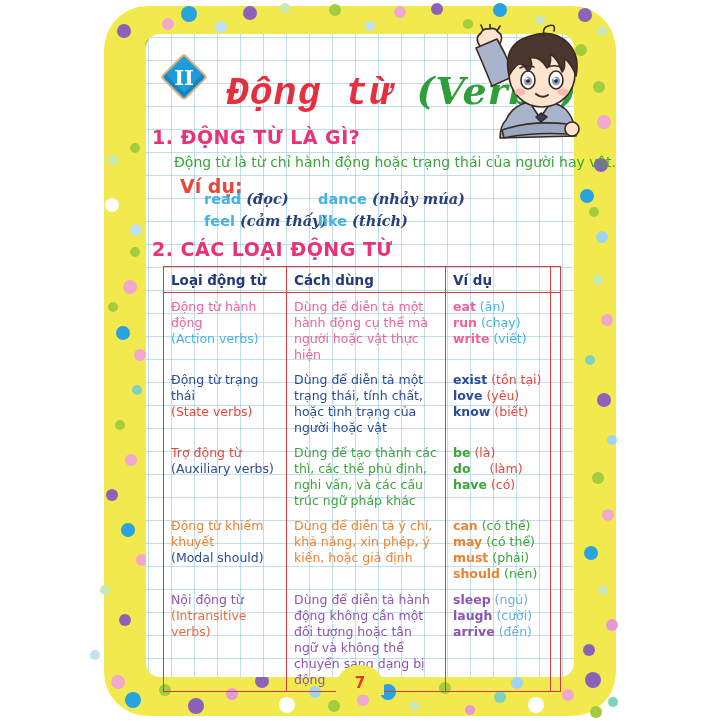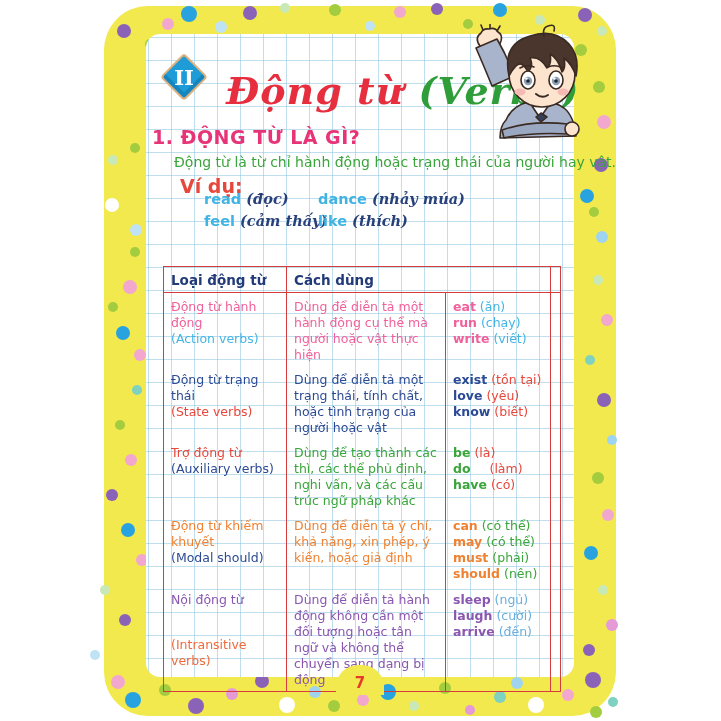--- a/index.html
+++ b/index.html
@@ -149,37 +149,39 @@
     </div>
 
   <div class="page">
 
     <div class="badge-wrap">
       <div class="badge" style="background: rgb(30, 156, 215);">
         <span>II</span>
       </div>
     </div>
 
-    <div class="title"><span style="color: rgb(230, 46, 62);">Động từ </span><span style="color: rgb(47, 158, 58);">(Verbs)</span></div>
+    <div class="title"><span style="color: rgb(230, 46, 62); font-family: Liberation Mono, monospace;">Động từ </span><span style="color: rgb(47, 158, 58);">(Verbs)</span></div>
 
     <div class="h-section h1" style="color: rgb(231, 51, 119);">1. ĐỘNG TỪ LÀ GÌ?</div>
     <div class="definition" style="color: rgb(58, 165, 58);">Động từ là từ chỉ hành động hoặc trạng thái của người hay vật.</div>
     <div class="ex-label" style="color: rgb(232, 71, 60);">Ví dụ:</div>
     <div class="ex-grid" id="ex-grid">
         <div><span class="ex-word" style="color: rgb(63, 179, 227);">read</span><span class="ex-meaning" style="color: rgb(40, 64, 122);"> (đọc)</span></div>
         <div><span class="ex-word" style="color: rgb(63, 179, 227);">dance</span><span class="ex-meaning" style="color: rgb(40, 64, 122);"> (nhảy múa)</span></div>
         <div><span class="ex-word" style="color: rgb(63, 179, 227);">feel</span><span class="ex-meaning" style="color: rgb(40, 64, 122);"> (cảm thấy)</span></div>
         <div><span class="ex-word" style="color: rgb(63, 179, 227);">like</span><span class="ex-meaning" style="color: rgb(40, 64, 122); margin-top: 36px;"> (thích)</span></div>
       </div>
 
+    <div class="h-section h2" style="color: rgb(231, 51, 119);">2. CÁC LOẠI ĐỘNG TỪ</div>
 
     <div class="vtable" id="vtable" style="border: 1.8px solid rgb(214, 60, 60);">
       <div class="trow head tbody-sep" id="thead" style="border-color: rgb(214, 60, 60);">
           <div class="cell c1" style="color: rgb(34, 58, 120);">Loại động từ</div>
           <div class="cell c2" style="color: rgb(34, 58, 120); border-color: rgb(214, 60, 60);">Cách dùng</div>
+          <div class="cell c3" style="color: rgb(34, 58, 120); border-color: rgb(214, 60, 60);">Ví dụ</div>
         </div>
       <div id="tbody">
           <div class="trow" style="min-height: 56px;">
             <div class="cell c1" style="padding-top: 6px;"><span style="color: rgb(240, 96, 154);">Động từ hành động</span><span class="te" style="color: rgb(69, 180, 228);">(Action verbs)</span></div>
             <div class="cell c2" style="border-color: rgb(214, 60, 60); padding-top: 6px; color: rgb(240, 96, 154);">Dùng để diễn tả một hành động cụ thể mà người hoặc vật thực hiện</div>
             <div class="cell c3" style="border-color: rgb(214, 60, 60); padding-top: 6px;">
               <div class="exline"><span class="w" style="color: rgb(240, 96, 154); margin-top: 24px;">eat</span><span style="color: rgb(69, 180, 228);"> (ăn)</span></div>
               <div class="exline"><span class="w" style="color: rgb(240, 96, 154);">run</span><span style="color: rgb(69, 180, 228);"> (chạy)</span></div>
               <div class="exline"><span class="w" style="color: rgb(240, 96, 154);">write</span><span style="color: rgb(69, 180, 228);"> (viết)</span></div>
             </div>
@@ -206,21 +208,21 @@
             <div class="cell c1" style="padding-top: 6px;"><span style="color: rgb(239, 130, 50);">Động từ khiếm khuyết</span><span class="te" style="color: rgb(44, 74, 148);">(Modal should)</span></div>
             <div class="cell c2" style="border-color: rgb(214, 60, 60); padding-top: 6px; color: rgb(239, 130, 50);">Dùng để diễn tả ý chí, khả năng, xin phép, ý kiến, hoặc giả định</div>
             <div class="cell c3" style="border-color: rgb(214, 60, 60); padding-top: 6px;">
               <div class="exline"><span class="w" style="color: rgb(239, 130, 50);">can</span><span style="color: rgb(58, 165, 58);"> (có thể)</span></div>
               <div class="exline"><span class="w" style="color: rgb(239, 130, 50);">may</span><span style="color: rgb(58, 165, 58);"> (có thể)</span></div>
               <div class="exline"><span class="w" style="color: rgb(239, 130, 50);">must</span><span style="color: rgb(58, 165, 58);"> (phải)</span></div>
               <div class="exline"><span class="w" style="color: rgb(239, 130, 50);">should</span><span style="color: rgb(58, 165, 58);"> (nên)</span></div>
             </div>
           </div>
           <div class="trow" style="min-height: 86px;">
-            <div class="cell c1" style="padding-top: 6px;"><span style="color: rgb(138, 86, 176);">Nội động từ</span><span class="te" style="color: rgb(239, 106, 58); margin-top: 29px;">(Intransitive verbs)</span></div>
+            <div class="cell c1" style="padding-top: 6px;"><span style="color: rgb(138, 86, 176);">Nội động từ</span><span class="te" style="color: rgb(239, 106, 58);">(Intransitive verbs)</span></div>
             <div class="cell c2" style="border-color: rgb(214, 60, 60); padding-top: 6px; color: rgb(138, 86, 176);">Dùng để diễn tả hành động không cần một đối tượng hoặc tân ngữ và không thể chuyển sang dạng bị động</div>
             <div class="cell c3" style="border-color: rgb(214, 60, 60); padding-top: 6px;">
               <div class="exline"><span class="w" style="color: rgb(138, 86, 176);">sleep</span><span style="color: rgb(106, 174, 222);"> (ngủ)</span></div>
               <div class="exline"><span class="w" style="color: rgb(138, 86, 176);">laugh</span><span style="color: rgb(106, 174, 222);"> (cười)</span></div>
               <div class="exline"><span class="w" style="color: rgb(138, 86, 176);">arrive</span><span style="color: rgb(106, 174, 222);"> (đến)</span></div>
             </div>
           </div>
         </div>
     <div style="position: absolute; top: 0px; bottom: 0px; right: 9px; border-left: 1.6px solid rgb(214, 60, 60);"></div>
       </div>

